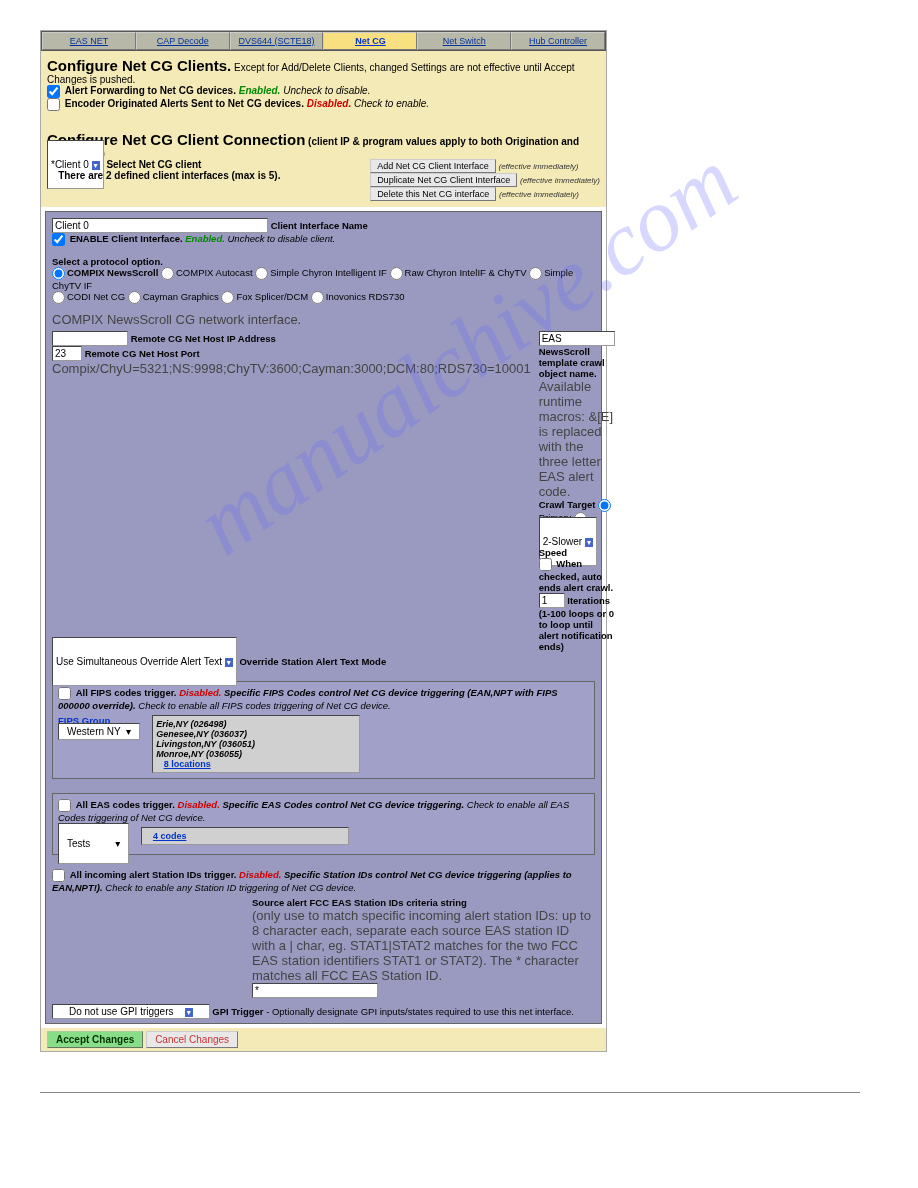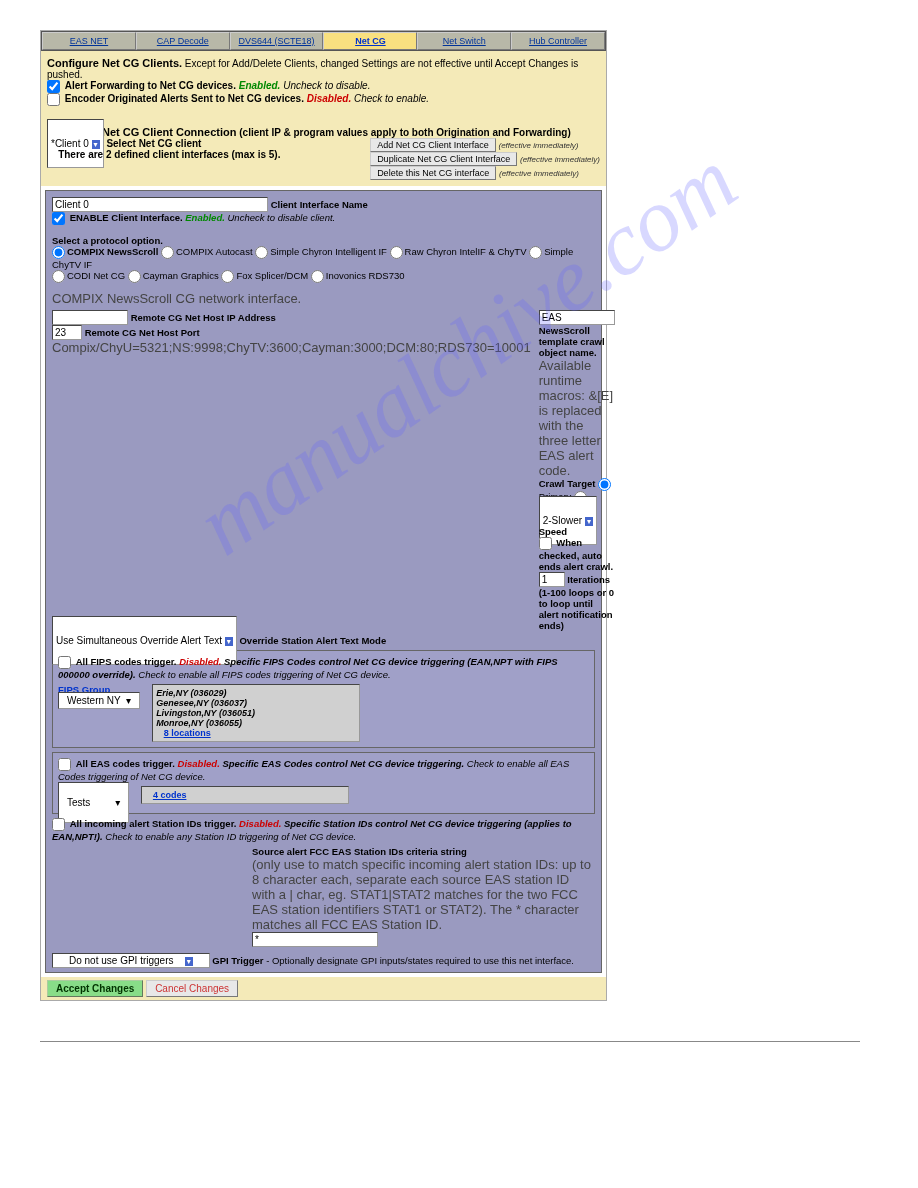--- a/index.html
+++ b/index.html
@@ -48,21 +48,21 @@
     background: #f8e080;
     color: #0033cc;
     font-weight: bold;
     text-decoration: underline;
   }
   .cream-panel {
     background: #f4eab8;
     padding: 6px;
     font-size: 10px;
   }
-  .cream-panel .title { font-weight: bold; font-size: 11px; }
+  .cream-panel .title { font-weight: bold; font-size: 15px; }
   .enabled { color: #008800; font-weight: bold; font-style: italic; }
   .disabled { color: #cc0000; font-weight: bold; font-style: italic; }
   .blue-panel {
     background: #9a9ac0;
     border: 1px solid #666;
     margin: 4px;
     padding: 6px;
     font-size: 9.5px;
     color: #000;
   }
@@ -90,21 +90,21 @@
   .btn-cancel {
     background: #e8e8e8;
     border: 1px outset #ccc;
     color: #cc3333;
     padding: 2px 8px;
   }
   .small-note { font-size: 8px; color: #333; font-style: italic; }
   .inner-box {
     border: 1px solid #666;
     padding: 5px;
-    margin: 4px 0;
+    margin: 14px 0;
     background: #a0a0c8;
   }
   .link-blue { color: #0033cc; text-decoration: underline; font-weight: bold; cursor: pointer; }
   .select-box {
     background: #fff;
     border: 1px inset #999;
     padding: 18px 3px;
     font-size: 10px;
   }
   .list-box {
@@ -241,21 +241,21 @@
       <span class="disabled">Disabled.</span>
       <b><i><span>Specific FIPS Codes control Net CG device triggering (EAN,NPT with FIPS 000000 override).</span></i></b>
       <i><span>Check to enable all FIPS codes triggering of Net CG device.</span></i><br>
       <div style="display:flex; gap:12px; margin-top:4px; align-items:flex-start;">
         <div>
           <span class="link-blue">FIPS Group</span><br>
           <span class="select-box" style="padding:2px 8px;"><span>Western NY</span> &nbsp;▾</span>
         </div>
         <div class="list-box">
           <i><b>
-          <span>Erie,NY (036029)</span><br>
+          <span>Erie,NY (026498)</span><br>
           <span>Genesee,NY (036037)</span><br>
           <span>Livingston,NY (036051)</span><br>
           <span>Monroe,NY (036055)</span><br>
           </b></i>
           &nbsp;&nbsp;&nbsp;<span class="link-blue">8 locations</span>
         </div>
       </div>
     </div>
 
     

